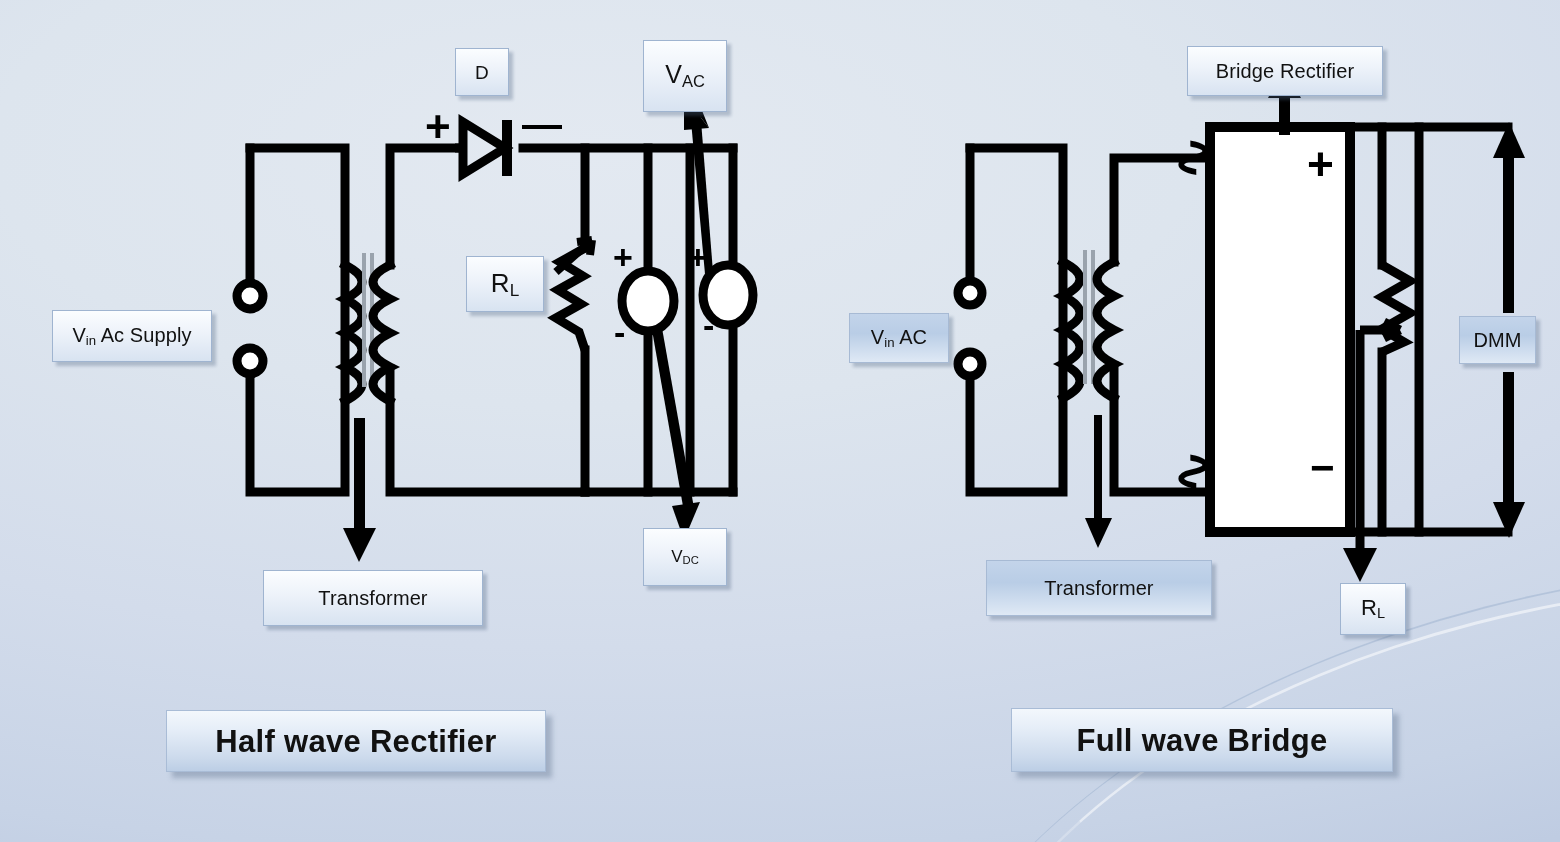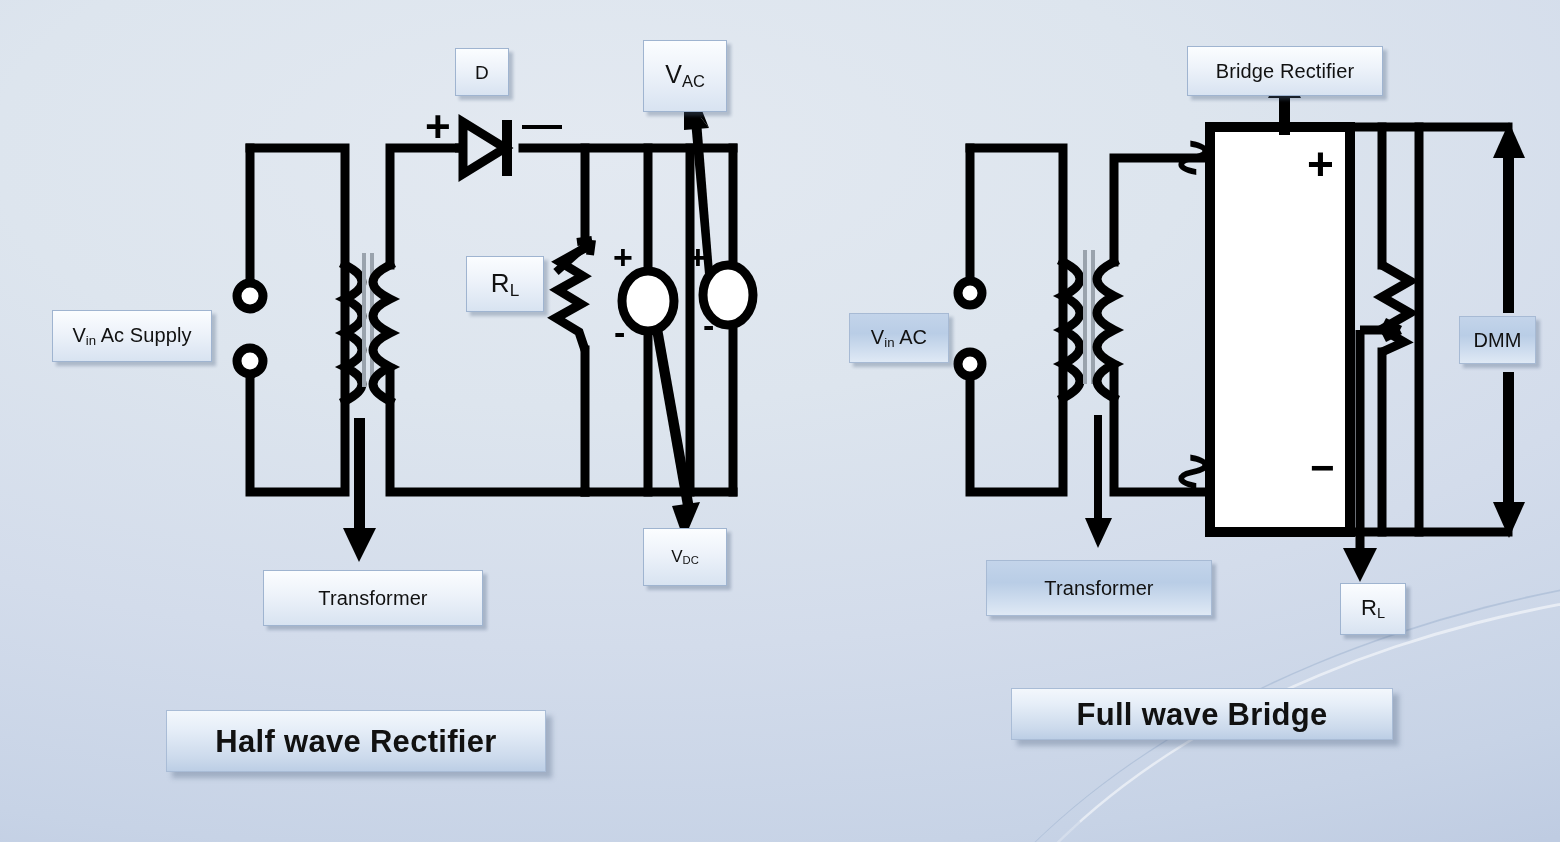--- a/index.html
+++ b/index.html
@@ -284,17 +284,17 @@
   </div>
 
   <div class="lbl" style="left:1340px;top:583px;width:66px;height:52px;font-size:22px;">
     <span class="sup-wrap"><span>R</span><span class="sub">L</span></span>
   </div>
 
   <div class="lbl blueish" style="left:1459px;top:316px;width:77px;height:48px;">
     <span>DMM</span>
   </div>
 
-  <div class="lbl title" style="left:1011px;top:688px;width:382px;height:52px;">
+  <div class="lbl title" style="left:1011px;top:708px;width:382px;height:64px;">
     <span>Full wave Bridge</span>
   </div>
 
 </div>
 
 </body></html>

